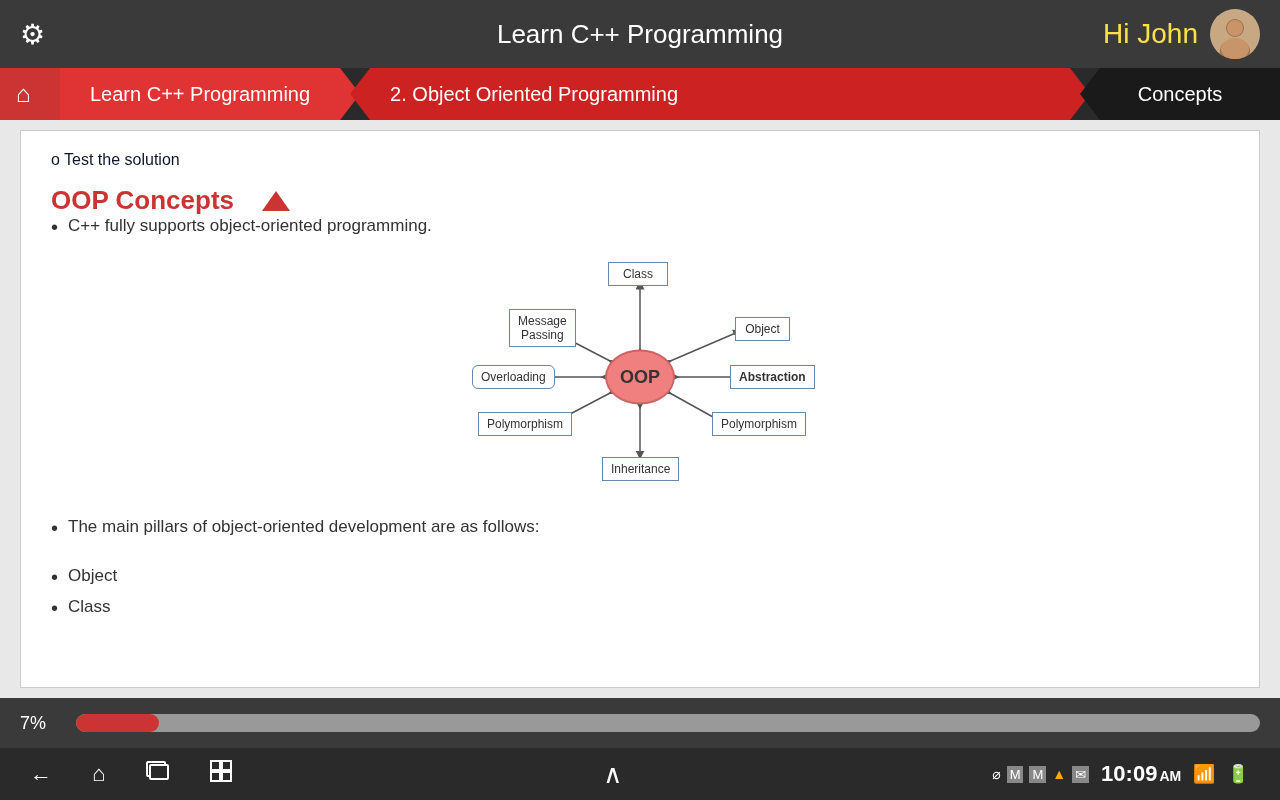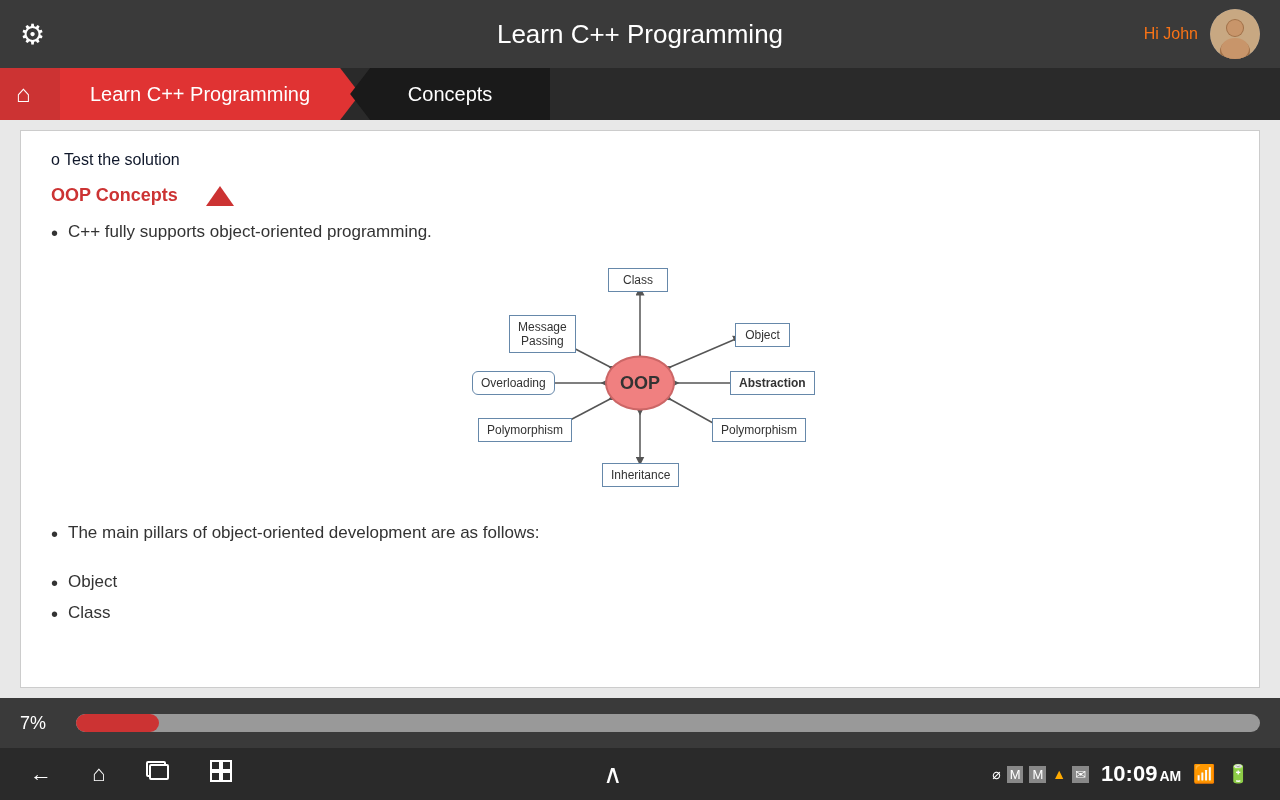--- a/index.html
+++ b/index.html
@@ -25,22 +25,22 @@
     .gear-icon {
       color: white;
       font-size: 28px;
     }
     .user-area {
       display: flex;
       align-items: center;
       gap: 12px;
     }
     .hi-text {
-      color: #f97316;
-      font-size: 16px;
+      color: #fde047;
+      font-size: 28px;
     }
     .avatar {
       width: 50px;
       height: 50px;
       border-radius: 50%;
       background: #888;
       overflow: hidden;
       display: flex;
       align-items: center;
       justify-content: center;
@@ -113,26 +113,25 @@
       padding: 20px 30px;
       overflow: hidden;
     }
     .test-line {
       color: #0f172a;
       font-size: 16px;
       margin-bottom: 16px;
     }
     .section-title {
       color: #cc3333;
-      font-size: 18px;
+      font-size: 26px;
       font-weight: bold;
       display: flex;
       align-items: center;
       gap: 28px;
-      margin-bottom: 16px;
     }
     .collapse-arrow {
       width: 0;
       height: 0;
       border-left: 14px solid transparent;
       border-right: 14px solid transparent;
       border-bottom: 20px solid #cc3333;
       display: inline-block;
     }
     .bullet-point {
@@ -294,20 +293,23 @@
     </div>
   </div>
 </div>
 
 <div class="navbar">
   <div class="nav-home">
     <span class="nav-home-icon">⌂</span>
   </div>
   <div class="nav-section1">
     <span>Learn C++ Programming</span>
+  </div>
+  <div class="nav-section2">
+    <span>2. Object Oriented Programming</span>
   </div>
   <div class="nav-section3">
     <span>Concepts</span>
   </div>
 </div>
 
 <div class="main-content">
   <div class="content-inner">
     <div class="test-line">o  Test the solution</div>
     <div class="section-title">

